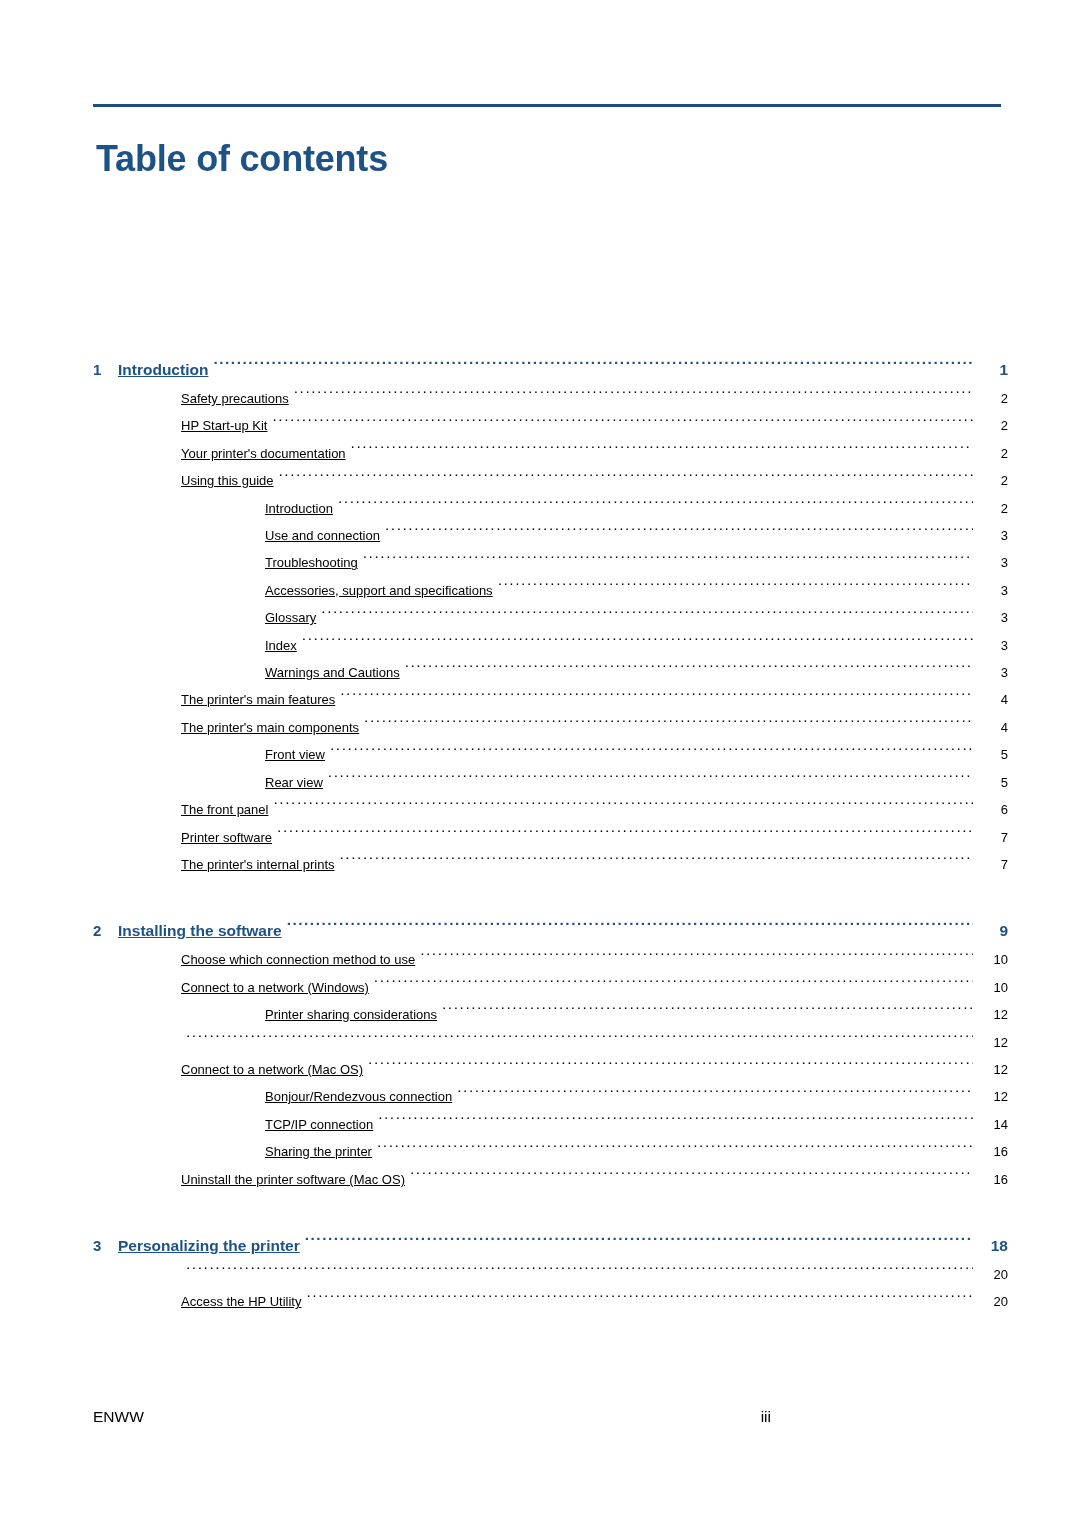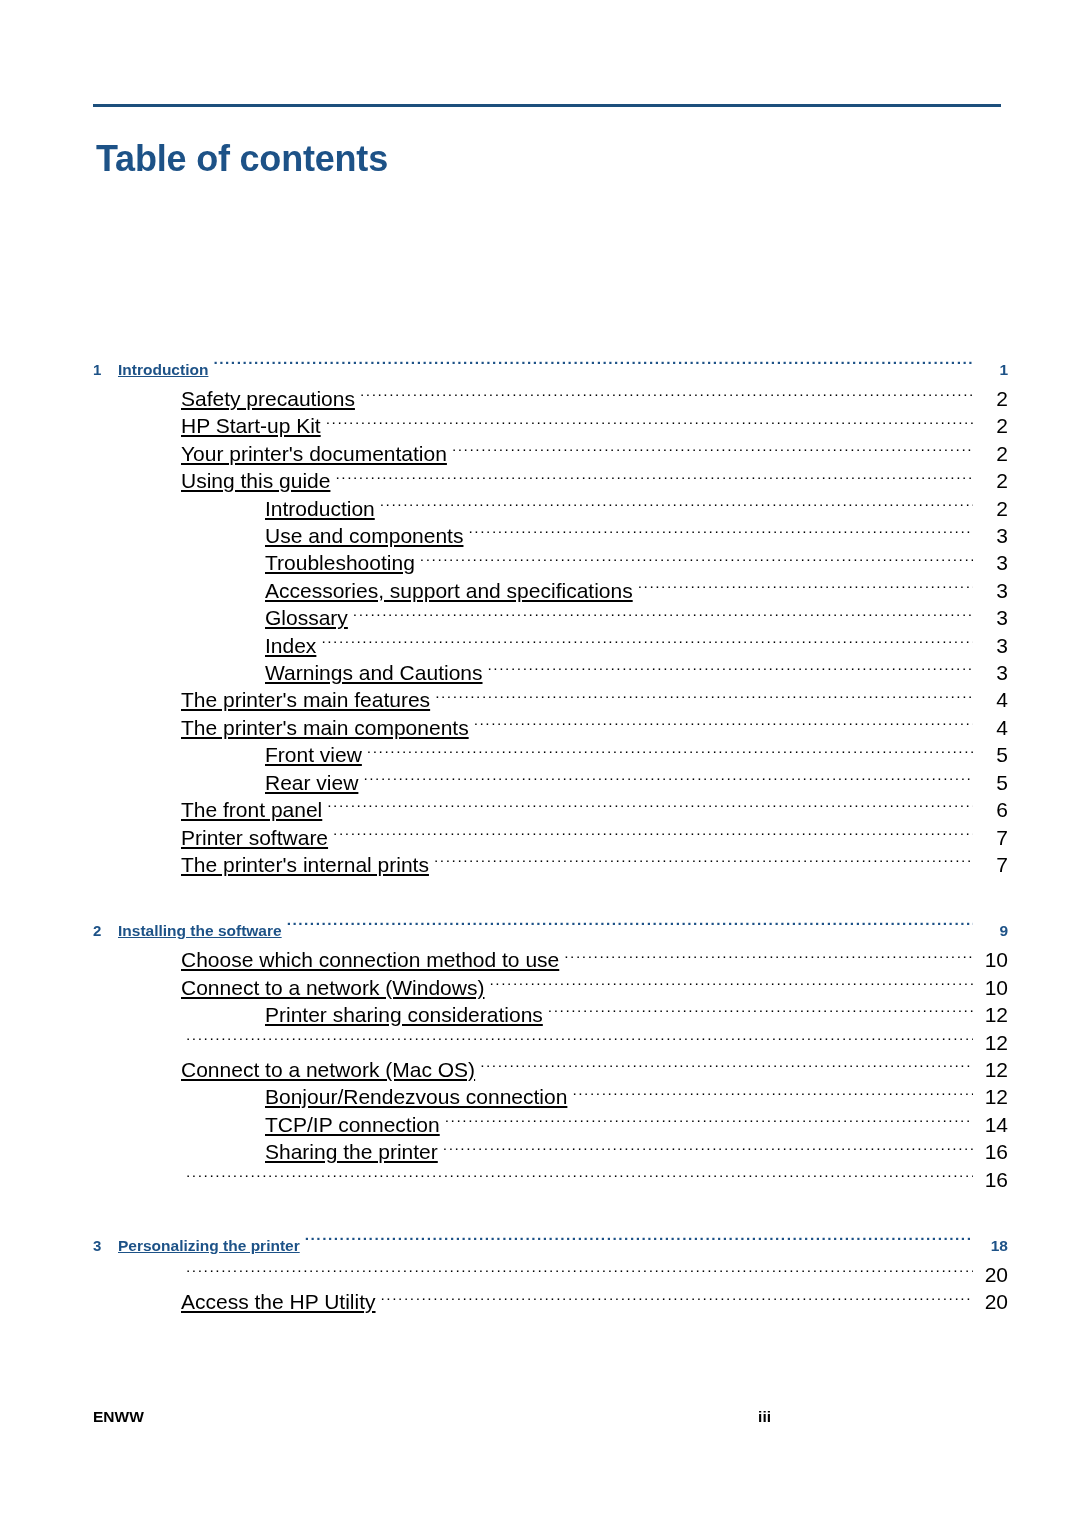--- a/index.html
+++ b/index.html
@@ -46,21 +46,21 @@
   }
   .chapter-block {
     margin-bottom: 0;
   }
   .chapter-gap {
     height: 38px;
   }
   .row {
     display: flex;
     align-items: baseline;
-    font-size: 21px;
+    font-size: 13px;
     line-height: 27.4px;
     color: #000000;
     white-space: nowrap;
   }
   .row .num {
     width: 25px;
     flex: 0 0 25px;
     text-align: left;
     color: #1d5287;
     font-weight: bold;
@@ -115,21 +115,21 @@
     text-align: right;
   }
   .footer {
     position: absolute;
     left: 93px;
     right: 93px;
     top: 1408px;
     display: flex;
     justify-content: space-between;
     font-size: 15.5px;
-    font-weight: bold;
+    font-weight: normal;
     color: #000;
     align-items: flex-end;
   }
 </style>
 </head>
 <body>
 
 <div class="page">
   <div class="title-rule"></div>
   <h1 class="page-title">Table of contents</h1>
@@ -161,21 +161,21 @@
           <span class="label">Using this guide</span>
           <span class="leader"></span>
           <span class="page-num">2</span>
         </div>
         <div class="row level2">
           <span class="label">Introduction</span>
           <span class="leader"></span>
           <span class="page-num">2</span>
         </div>
         <div class="row level2">
-          <span class="label">Use and components</span>
+          <span class="label">Use and connection</span>
           <span class="leader"></span>
           <span class="page-num">3</span>
         </div>
         <div class="row level2">
           <span class="label">Troubleshooting</span>
           <span class="leader"></span>
           <span class="page-num">3</span>
         </div>
         <div class="row level2">
           <span class="label">Accessories, support and specifications</span>
@@ -274,20 +274,21 @@
           <span class="label">TCP/IP connection</span>
           <span class="leader"></span>
           <span class="page-num">14</span>
         </div>
         <div class="row level2">
           <span class="label">Sharing the printer</span>
           <span class="leader"></span>
           <span class="page-num">16</span>
         </div>
         <div class="row level1">
+          <span class="label">Uninstall the printer software (Mac OS)</span>
           <span class="leader"></span>
           <span class="page-num">16</span>
         </div>
       </div>
       <div class="chapter-gap"></div>
       <div class="chapter-block">
         <div class="row chapter">
           <span class="num">3</span>
           <span class="label">Personalizing the printer</span>
           <span class="leader"></span>

